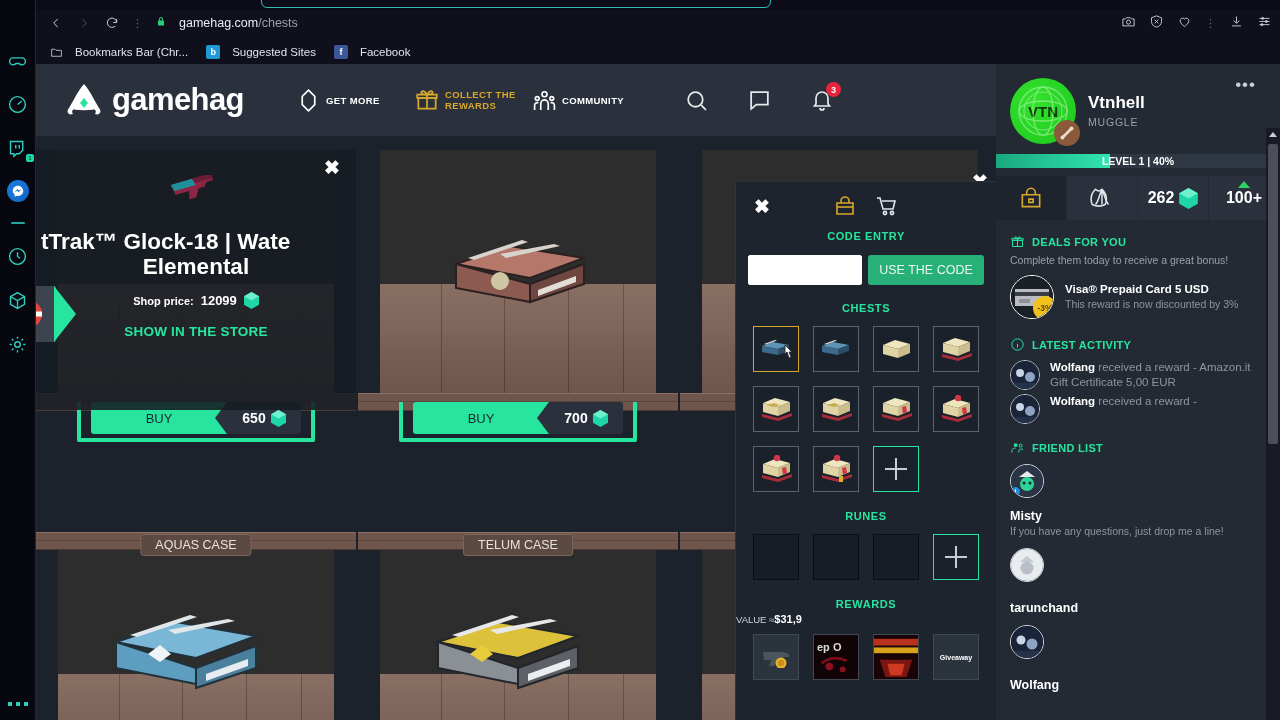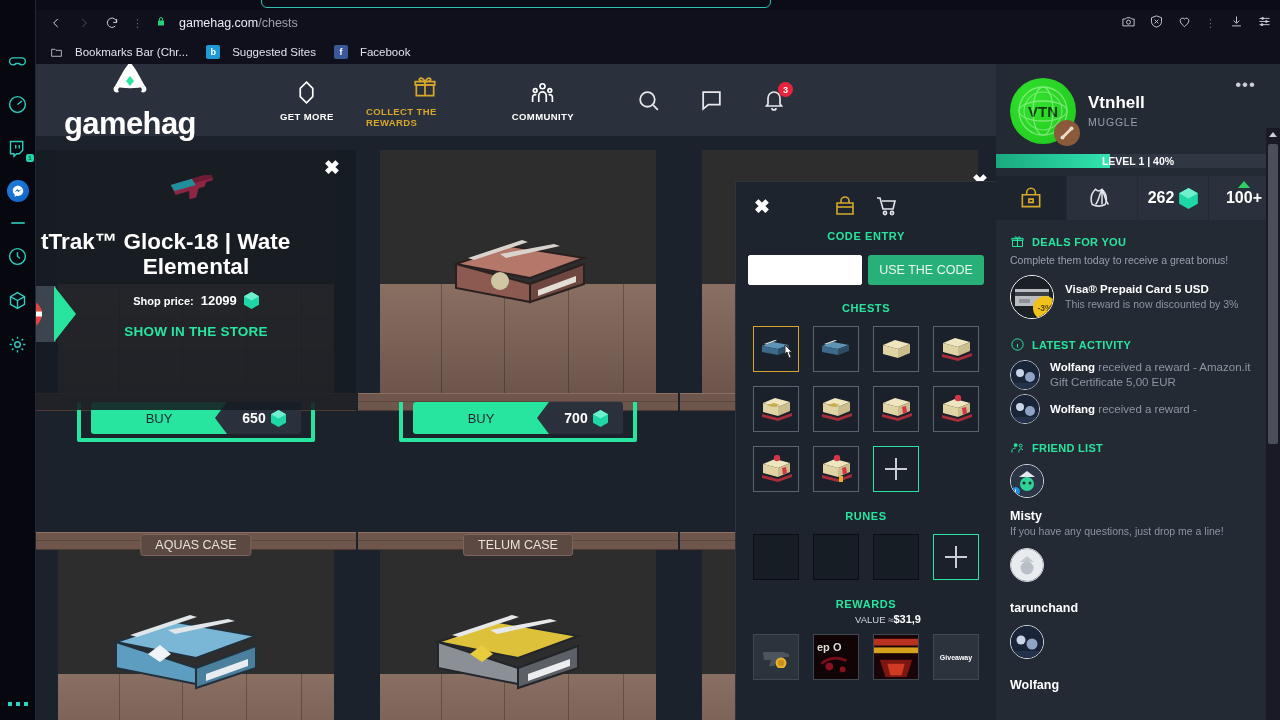--- a/index.html
+++ b/index.html
@@ -47,25 +47,25 @@
   .bmbar{position:absolute;left:36px;top:40px;right:0;height:24px;background:#10101c;display:flex;align-items:center;gap:18px;padding-left:14px;z-index:30;}
   .bm{display:flex;align-items:center;gap:12px;font-size:11.5px;color:#dfe2e8;}
   .bm svg{width:13px;height:13px;stroke:#dfe2e8;fill:none;stroke-width:1.4;}
   .bm .bico{width:14px;height:14px;border-radius:2px;display:flex;align-items:center;justify-content:center;font-size:9px;font-weight:bold;color:#fff;}
 
   
   .page{position:absolute;left:36px;top:64px;right:0;bottom:0;background:#1c222b;overflow:hidden;}
 
   
   .ghead{position:absolute;left:0;top:0;width:960px;height:72px;background:#2a313c;display:flex;align-items:center;z-index:10;}
-  .logo{display:flex;align-items:center;gap:8px;margin-left:28px;flex-direction:column;}
+  .logo{display:flex;align-items:center;gap:8px;margin-left:28px;}
   .logo-hat{width:40px;height:40px;position:relative;}
   .logo-txt{color:#fff;font-size:31px;font-weight:bold;letter-spacing:-.6px;}
   .nav{display:flex;align-items:center;gap:0;margin-left:52px;}
-  .navitem{width:118px;display:flex;flex-direction:column;align-items:center;gap:5px;cursor:pointer;}
+  .navitem{width:118px;display:flex;flex-direction:row;align-items:center;gap:5px;cursor:pointer;}
   .navitem .ni{height:28px;display:flex;align-items:center;}
   .navitem svg{stroke-width:1.6;fill:none;}
   .navitem span{font-size:9.5px;letter-spacing:.4px;color:#fff;font-weight:600;}
   .navitem.gold span{color:#d7a72b;}
   .headacts{display:flex;align-items:center;gap:38px;margin-left:34px;}
   .hact{position:relative;display:flex;align-items:center;justify-content:center;cursor:pointer;}
   .hact svg{stroke:#e6e8ec;fill:none;stroke-width:1.7;}
   .hbadge{position:absolute;top:-6px;right:-7px;background:#e8243c;color:#fff;font-size:9px;font-weight:bold;border-radius:50%;width:15px;height:15px;display:flex;align-items:center;justify-content:center;}
 
   
@@ -118,21 +118,21 @@
   .grid{display:grid;grid-template-columns:repeat(4,46px);gap:14px;justify-content:center;margin-top:12px;}
   .slot{width:46px;height:46px;border:1px solid #5a646e;background:#1a212a;display:flex;align-items:center;justify-content:center;position:relative;cursor:pointer;}
   .slot.sel{border-color:#d9a62c;}
   .slot.add{border-color:#27e59e;}
   .slot.rune{border-color:#0b0e12;background:#171d25;}
   .plus{position:relative;width:22px;height:22px;}
   .plus:before,.plus:after{content:"";position:absolute;background:#c9ced6;}
   .plus:before{left:10px;top:0;width:2px;height:22px;}
   .plus:after{top:10px;left:0;height:2px;width:22px;}
   .runegrid{display:grid;grid-template-columns:repeat(4,46px);gap:14px;justify-content:center;margin-top:12px;}
-  .rewval{text-align:center;color:#cfd4da;font-size:9.5px;margin-top:3px;margin-left:44px;}
+  .rewval{color:#cfd4da;font-size:9.5px;margin-top:3px;}
   .rewval b{color:#fff;font-size:11px;}
   .rewgrid{display:grid;grid-template-columns:repeat(4,46px);gap:14px;justify-content:center;margin-top:9px;}
   .rslot{width:46px;height:46px;border:1px solid #3f4851;background:#252c35;display:flex;align-items:center;justify-content:center;overflow:hidden;position:relative;cursor:pointer;}
   .cursor{position:absolute;left:26px;top:16px;width:17px;height:22px;}
 
   
   .rside{position:absolute;right:0;top:0;width:284px;bottom:0;background:#232a34;z-index:28;}
   .rs-dots{position:absolute;right:24px;top:12px;color:#c9ced6;font-size:17px;letter-spacing:1px;cursor:pointer;line-height:1;}
   .profile{display:flex;align-items:center;gap:12px;padding:14px 0 0 14px;}
   .avatar{width:66px;height:66px;border-radius:50%;background:radial-gradient(circle at 35% 35%,#34e22f,#1cc61a);position:relative;display:flex;align-items:center;justify-content:center;flex:none;}
@@ -823,21 +823,21 @@
         <span class="actav">
           <svg width="28" height="28" viewBox="0 0 28 28">
               <rect width="28" height="28" fill="#1a2438"></rect>
               <circle cx="9" cy="12" r="4" fill="#c9d4e6"></circle>
               <circle cx="19" cy="16" r="5" fill="#8fa4c4"></circle>
               <path d="M0 22h28v6H0z" fill="#24314a"></path>
             </svg>
         </span>
         <span class="acttxt"><b>Wolfang</b><span> received a reward - Amazon.it Gift Certificate 5,00 EUR</span></span>
       </div>
-      <div class="actrow" style="padding-top:4px;align-items:center;">
+      <div class="actrow" style="padding-top:4px;">
         <span class="actav">
           <svg width="28" height="28" viewBox="0 0 28 28">
               <rect width="28" height="28" fill="#1a2438"></rect>
               <circle cx="9" cy="12" r="4" fill="#c9d4e6"></circle>
               <circle cx="19" cy="16" r="5" fill="#8fa4c4"></circle>
               <path d="M0 22h28v6H0z" fill="#24314a"></path>
             </svg>
         </span>
         <span class="acttxt"><b>Wolfang</b><span> received a reward -</span></span>
       </div>

